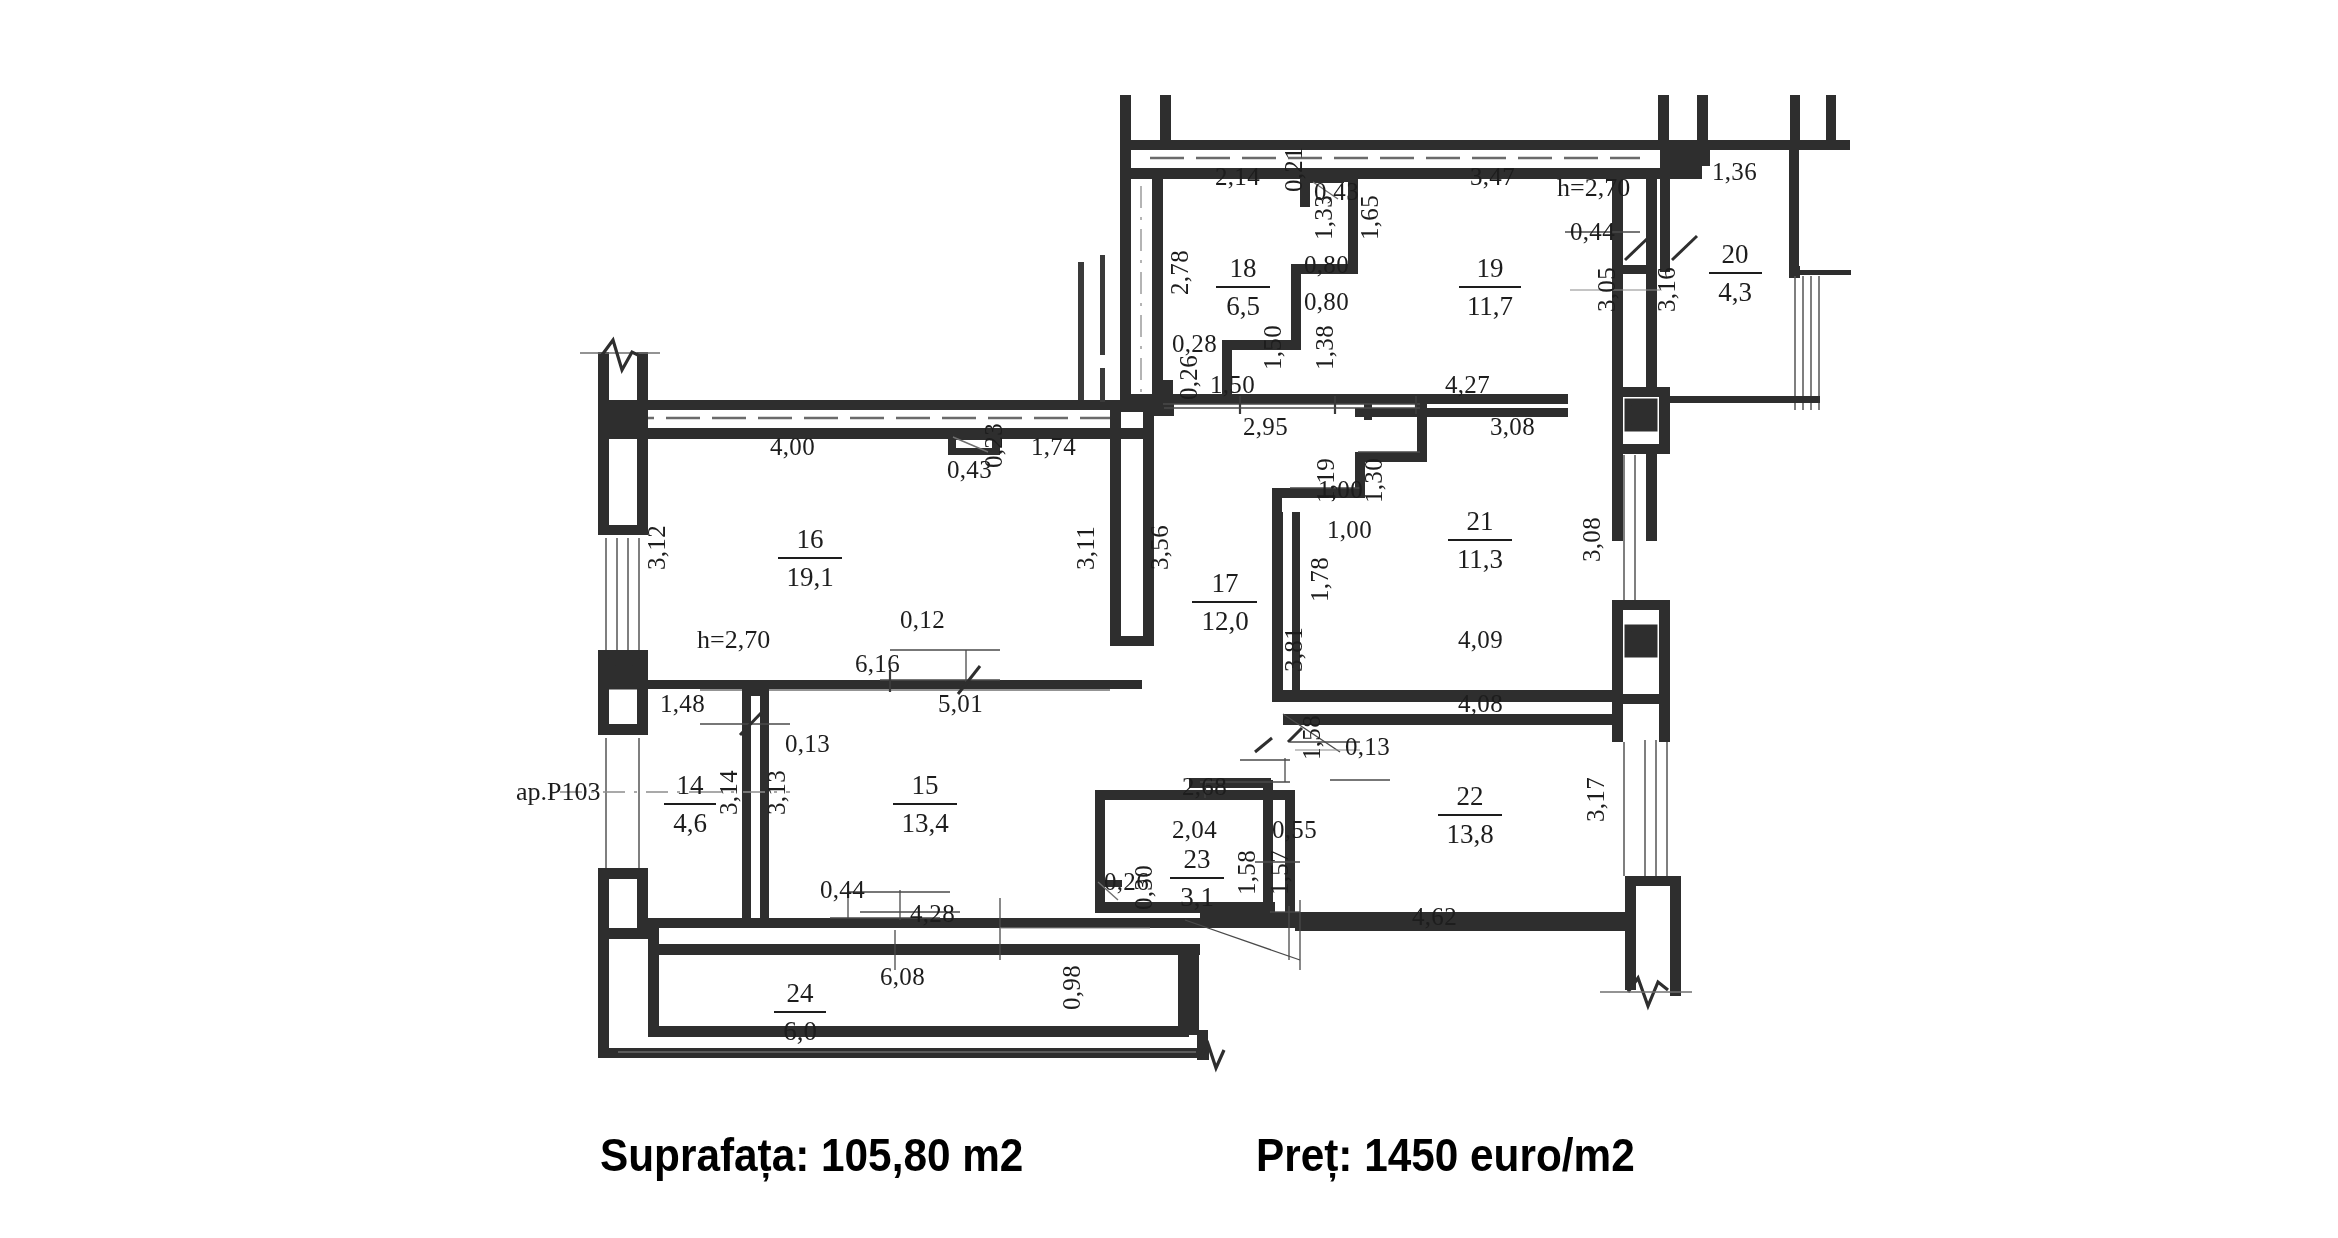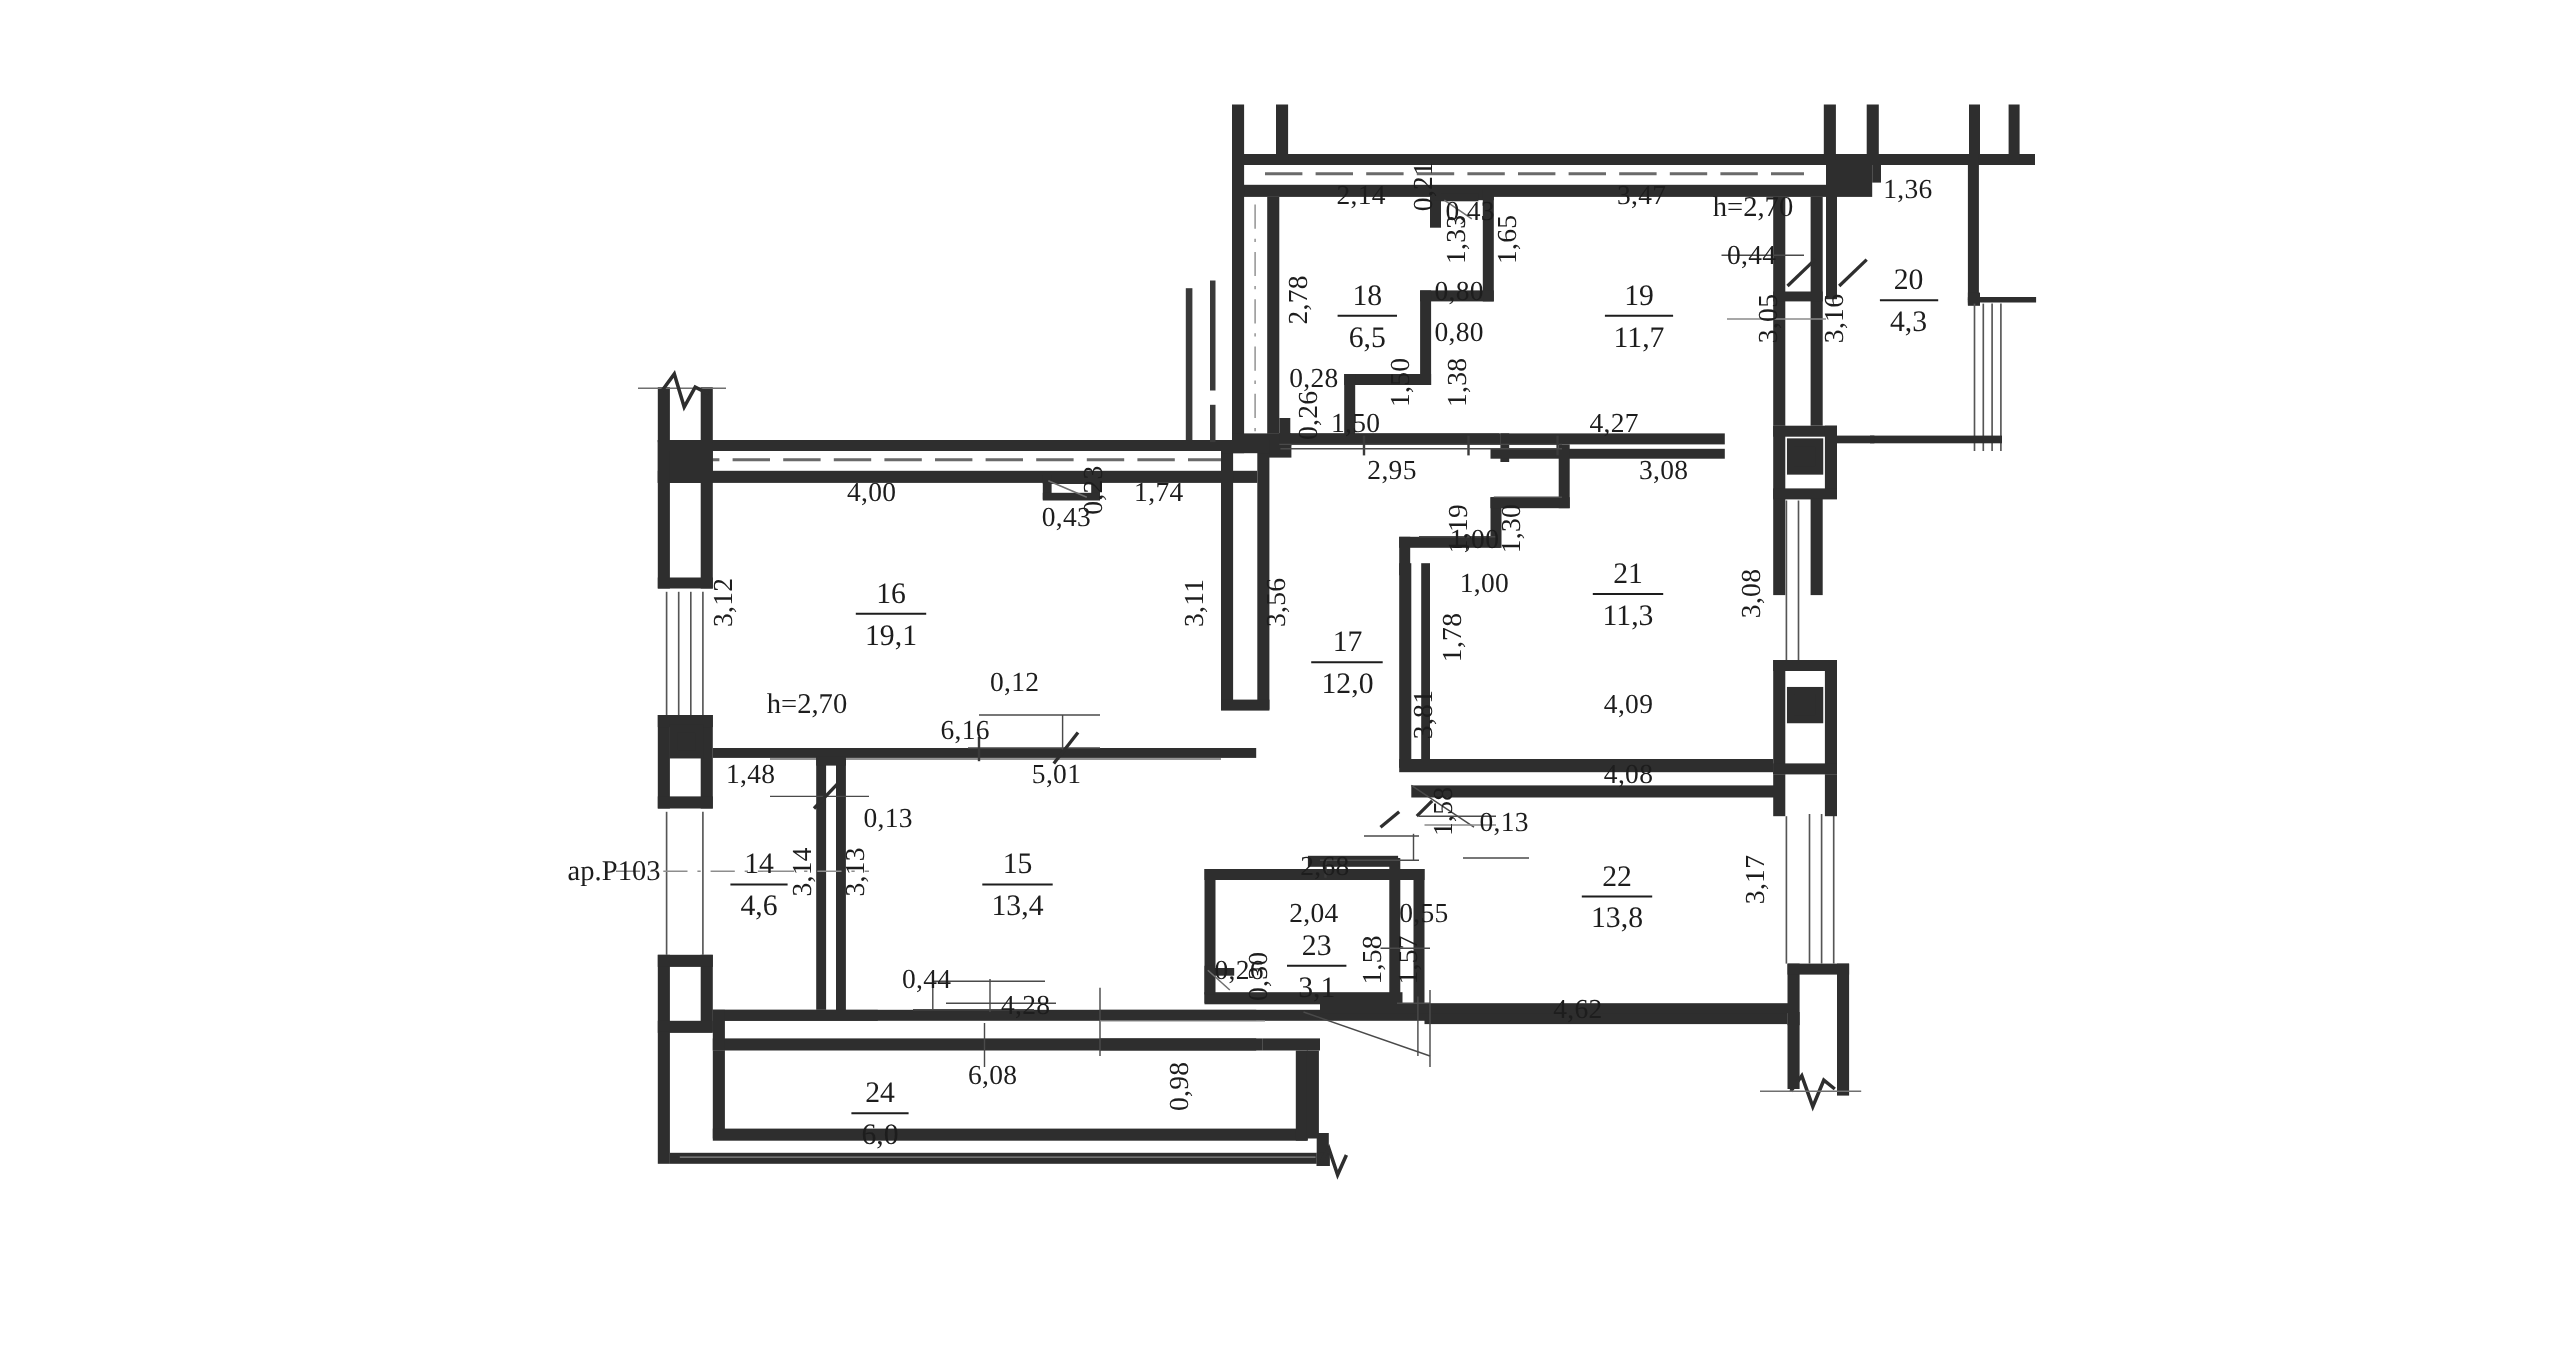--- a/index.html
+++ b/index.html
@@ -502,14 +502,19 @@
 
         <text x="820" y="898">0,44</text>
         <text x="910" y="922">4,28</text>
         <text x="880" y="985">6,08</text>
         <text x="1080" y="1010" transform="rotate(-90 1080 1010)">0,98</text>
       </g>
 
     </svg>
   </div>
 
+  <div id="caption">
+    <div class="cap-item">Suprafața: 105,80 m2</div>
+    <div class="cap-gap"></div>
+    <div class="cap-item">Preț: 1450 euro/m2</div>
+  </div>
 
 </div>
 
 </body></html>

